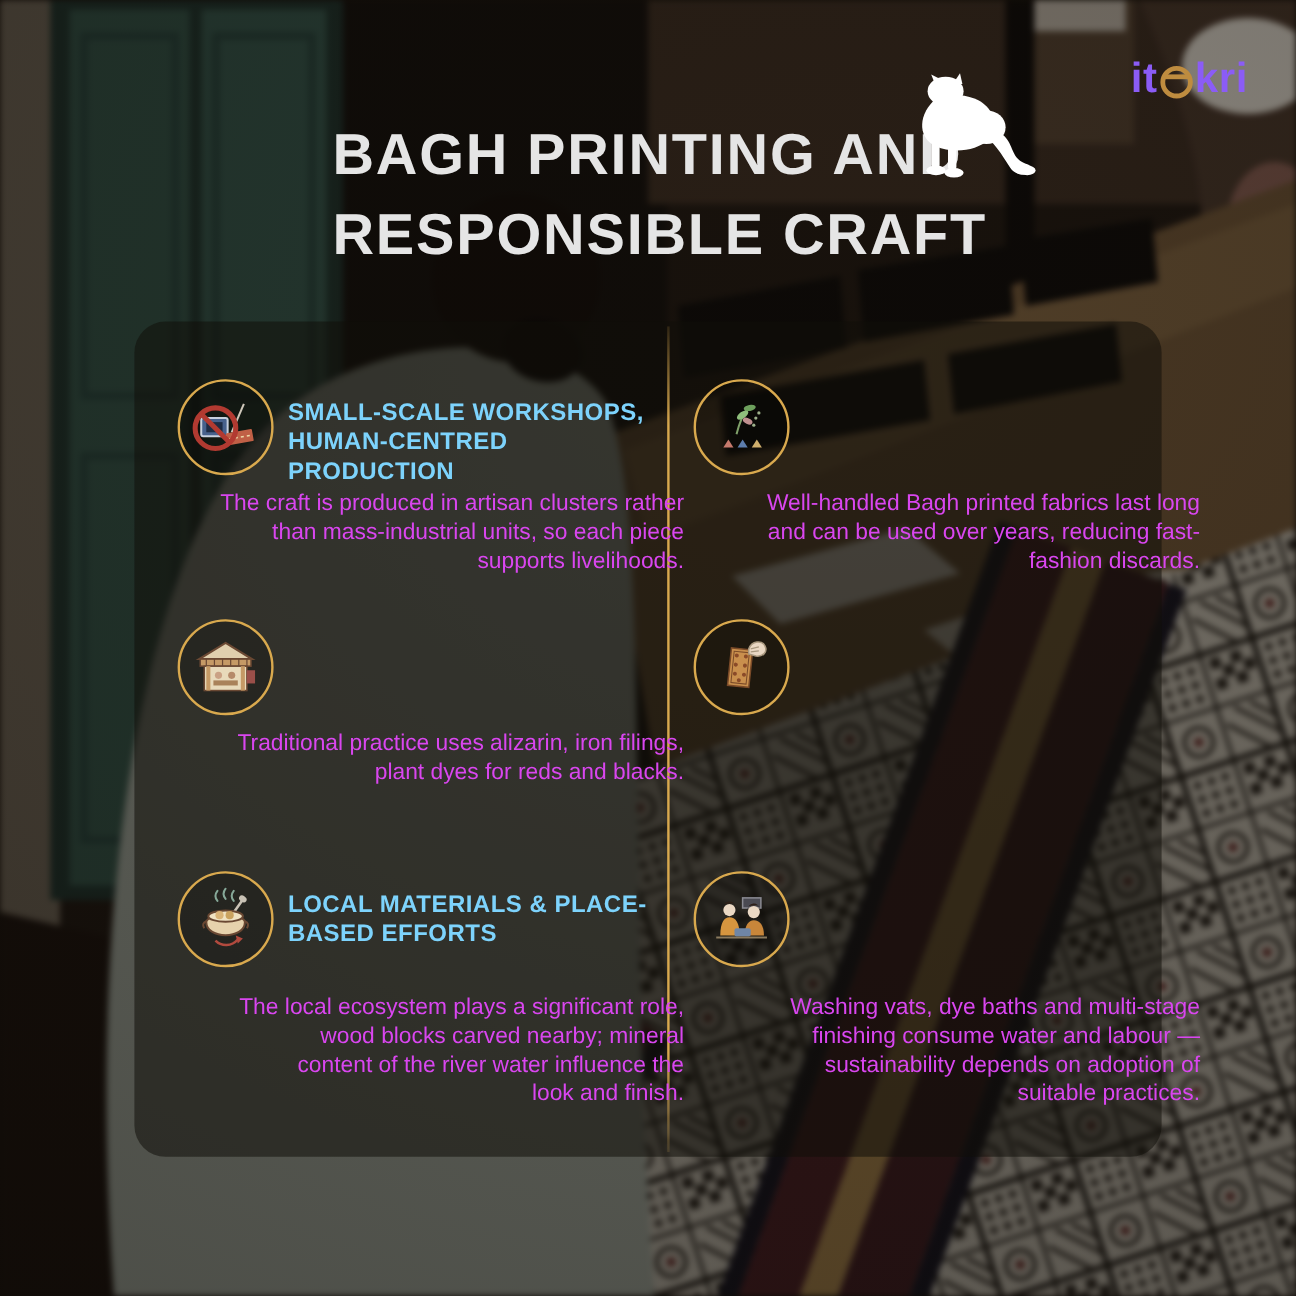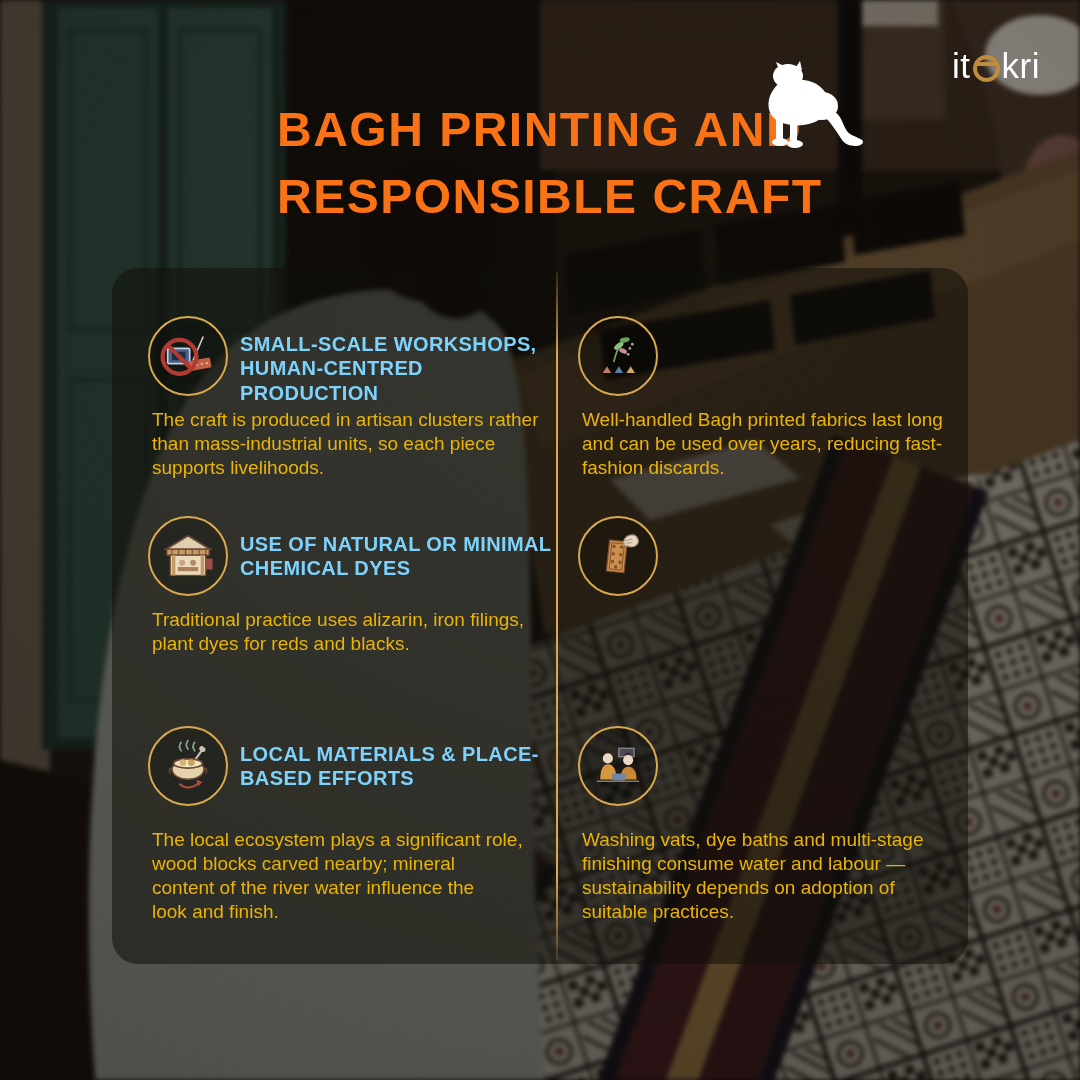--- a/index.html
+++ b/index.html
@@ -13,41 +13,41 @@
 
   
   .panel{position:absolute;z-index:2;left:112px;top:268px;width:856px;height:696px;
          border-radius:26px;background:rgba(16,14,10,.54);}
   .divider{position:absolute;z-index:3;left:556px;top:272px;width:2px;height:688px;
     background:linear-gradient(to bottom, rgba(217,169,78,.15), #d9a94e 12%, #d9a94e 88%, rgba(217,169,78,.15));}
 
   
   .title{position:absolute;z-index:4;left:277px;top:96px;margin:0;
          font-size:48px;font-weight:800;line-height:1.40;letter-spacing:1.5px;
-         color:#f97316;white-space:pre-line;}
+         color:#e5e5e5;white-space:pre-line;}
   .logo{position:absolute;z-index:4;top:46px;right:40px;display:flex;align-items:center;
-        color:#ffffff;font-size:35px;font-weight:400;letter-spacing:.5px;}
+        color:#8b5cf6;font-size:35px;font-weight:700;letter-spacing:.5px;}
   .logo .logo-o{display:inline-block;width:19px;height:19px;border:4.5px solid #BE8C3F;
         border-radius:50%;position:relative;margin:4px 2px 0;}
   .logo .logo-o::after{content:"";position:absolute;left:-2px;right:-2px;top:3px;height:4.5px;
         background:#BE8C3F;}
   .cat{position:absolute;z-index:4;left:750px;top:54px;width:120px;height:100px;}
 
   
   .sec{position:absolute;z-index:4;width:424px;}
   .s1{left:148px;top:316px;} .s2{left:578px;top:316px;}
   .s3{left:148px;top:516px;} .s4{left:578px;top:516px;}
   .s5{left:148px;top:726px;} .s6{left:578px;top:726px;}
   .sec-head{display:flex;align-items:flex-start;gap:12px;}
   .icon-wrap{flex:none;width:76px;height:76px;border:2px solid #D9A94E;border-radius:50%;
              display:flex;align-items:center;justify-content:center;background:rgba(0,0,0,.22);}
   .sec h2{margin:16px 0 0;font-size:20px;font-weight:800;line-height:1.22;letter-spacing:.4px;
           color:#7dd3fc;white-space:pre-line;}
   .sec .body{position:absolute;left:4px;top:92px;width:418px;margin:0;
-             font-size:19px;line-height:1.27;color:#eab308;white-space:pre-line;}
+             font-size:19px;line-height:1.27;color:#d946ef;white-space:pre-line;text-align:right;}
   .s5 .body,.s6 .body{top:102px;}
 </style>
 </head>
 <body>
 
 <div class="page">
 
   <svg class="bg" viewBox="0 0 1080 1080" preserveAspectRatio="none">
     <defs>
       <pattern id="pw" width="92" height="92" patternUnits="userSpaceOnUse" patternTransform="rotate(-18)">
@@ -217,22 +217,20 @@
           <path d="M20,31 v7 M28,31 v7 M36,31 v7 M44,31 v7 M52,31 v7 M60,31 v7" stroke="#6a4833" stroke-width="1.2"></path>
           <rect x="18" y="38" width="42" height="24" fill="#e8dabb" stroke="#6a4833" stroke-width="1.5"></rect>
           <rect x="20" y="38" width="4" height="24" fill="#c59a66"></rect>
           <rect x="54" y="38" width="4" height="24" fill="#c59a66"></rect>
           <circle cx="32" cy="47" r="3.5" fill="#caa184"></circle>
           <circle cx="45" cy="47" r="3.5" fill="#b58a6a"></circle>
           <rect x="27" y="52" width="24" height="5" fill="#a9825a"></rect>
           <rect x="60" y="42" width="8" height="13" fill="#9a4f49"></rect>
         </svg>
       </div>
-      <h2>USE OF NATURAL OR MINIMAL
-CHEMICAL DYES</h2>
     </div>
     <p class="body">Traditional practice uses alizarin, iron filings,
 plant dyes for reds and blacks.</p>
   </div>
 
   <div class="sec s4">
     <div class="sec-head">
       <div class="icon-wrap">
         <svg width="66" height="66" viewBox="0 0 78 78">
           <g transform="rotate(6 38 40)">

